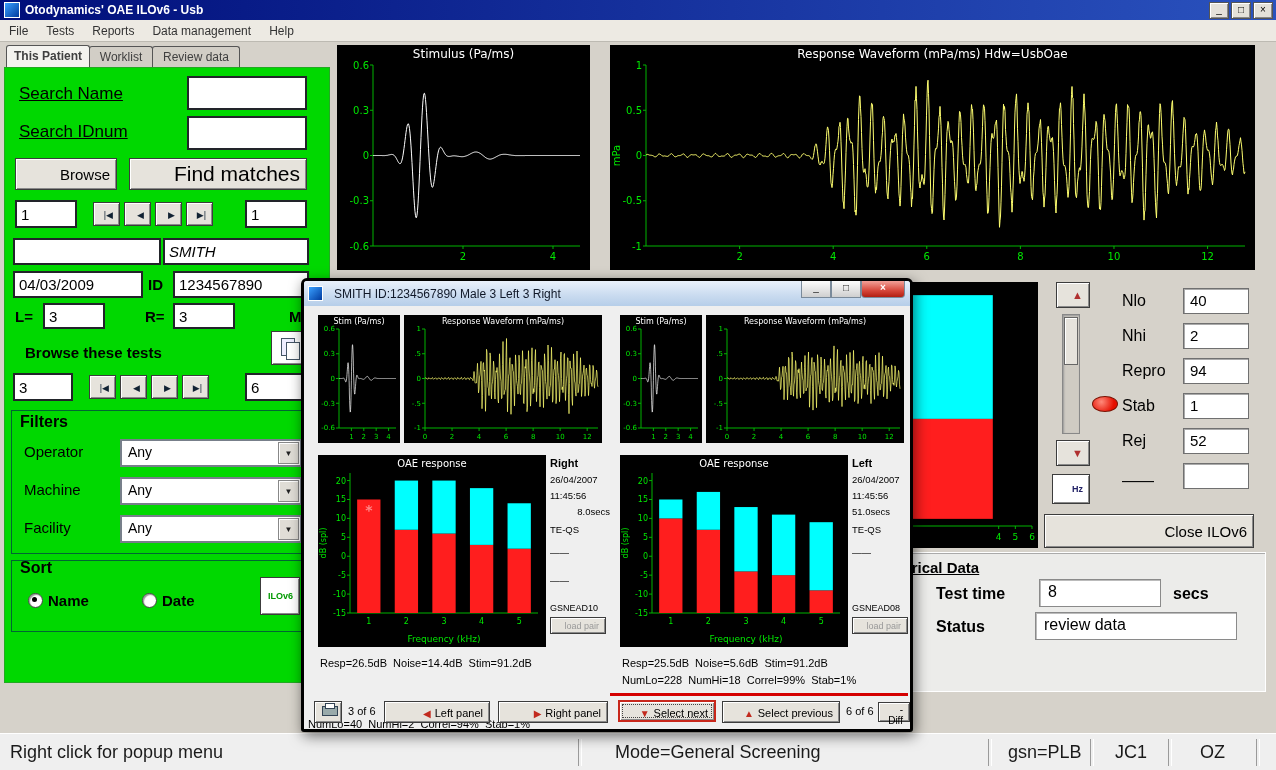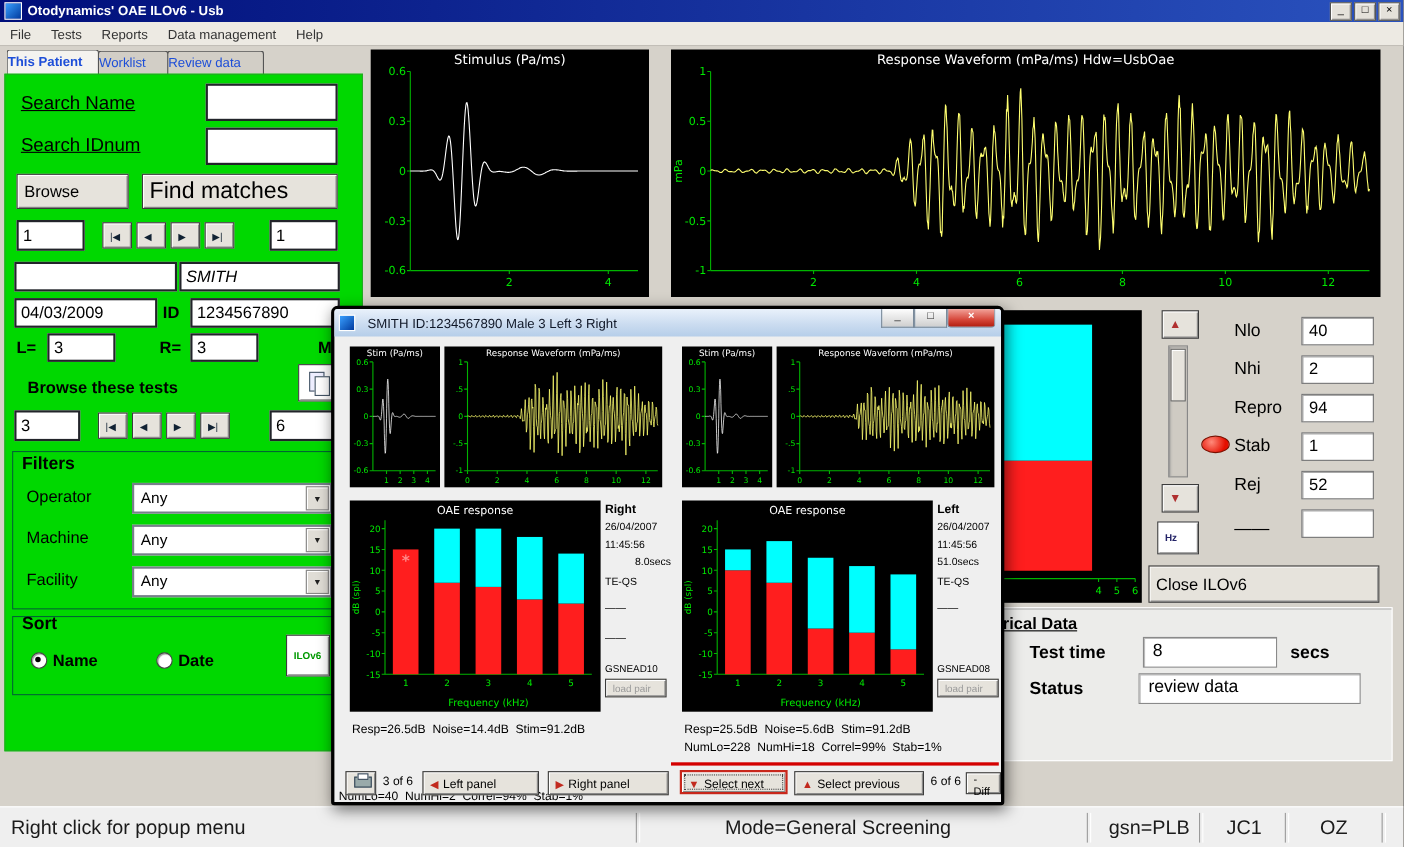--- a/index.html
+++ b/index.html
@@ -7,26 +7,26 @@
   .ab{position:absolute;}
   
   .titlebar{left:0;top:0;width:1276px;height:20px;background:linear-gradient(90deg,#000E7A,#2A52BE);display:flex;align-items:center;}
   .appicon{width:14px;height:14px;margin:0 5px 0 4px;background:linear-gradient(135deg,#3aa0ff,#003a9e);border:1px solid #fff;}
   .titletext{color:#fff;font-size:12px;font-weight:bold;}
   .winbtns{position:absolute;right:3px;top:2px;display:flex;gap:2px;}
   .wbtn{width:18px;height:15px;background:#E4E1DA;border:1px solid #555;box-shadow:inset 1px 1px 0 #fff,inset -1px -1px 0 #888;font-size:10px;line-height:13px;text-align:center;color:#000;}
   .menubar{left:0;top:20px;width:1276px;height:21px;background:#EDEAE3;border-bottom:1px solid #BDBAB2;display:flex;align-items:center;}
   .menuitem{font-size:12px;color:#333;padding:2px 9px;}
   .chart{position:absolute;background:#000;}
-  .btn{background:#E6E3DC;border:1px solid #3c3c3c;box-shadow:inset 1px 1px 0 #ffffff,inset -1px -1px 0 #8a8a8a;color:#000;text-align:left;cursor:default;}
+  .btn{background:#E6E3DC;border:1px solid #3c3c3c;box-shadow:inset 1px 1px 0 #ffffff,inset -1px -1px 0 #8a8a8a;color:#000;text-align:right;cursor:default;}
   .inputw{background:#fff;border:2px solid #22242a;color:#000;padding:1px 4px;font-size:15px;font-family:"Liberation Sans",sans-serif;box-sizing:border-box;}
   .navb{width:27px;height:24px;font-size:9px;line-height:22px;color:#123;}
   
   .leftpanel{left:4px;top:45px;width:326px;height:638px;background:#D6D2CA;}
-  .tab{position:absolute;top:1px;height:21px;border:1px solid #555;border-bottom:none;background:#D2CEC6;font-size:12px;line-height:20px;color:#1d4ed8;border-radius:3px 3px 0 0;}
+  .tab{position:absolute;top:1px;height:21px;border:1px solid #555;border-bottom:none;background:#D2CEC6;font-size:12px;text-align:center;line-height:20px;color:#404040;border-radius:3px 3px 0 0;}
   .tab.active{background:#F4F3EF;height:22px;top:0;font-weight:bold;}
   .greenbody{position:absolute;left:0;top:22px;right:0;bottom:0;background:#00D800;border:1px solid #2a2;}
   .glabel{font-size:17px;color:#000;text-decoration:underline;}
   .blabel{font-size:15px;color:#000;font-weight:bold;}
   .gbox{border:1px solid #063;}
   .dd{background:#fff;border:2px solid #777f8a;height:28px;box-sizing:border-box;}
   .ddtxt{position:absolute;left:6px;top:3px;font-size:14px;color:#000;}
   .ddarrow{position:absolute;right:1px;top:1px;width:19px;bottom:1px;background:#E0DDD6;border:1px solid #888;box-shadow:inset 1px 1px 0 #fff;font-size:8px;text-align:center;line-height:21px;color:#222;}
   .radio{width:13px;height:13px;border-radius:50%;background:#fff;border:1px solid #444;box-shadow:inset 1px 1px 1px #999;}
   .radio .dot{position:absolute;left:3px;top:3px;width:5px;height:5px;border-radius:50%;background:#000;}
@@ -491,21 +491,21 @@
     <button class="ab btn tbtn" style="left:194px;top:420px;width:110px;"><span class="redarrow">▶</span><span>Right panel</span></button>
     <button class="ab btn tbtn selhl" style="left:314px;top:419px;width:98px;"><span class="redarrow">▼</span><span>Select next</span></button>
     <button class="ab btn tbtn" style="left:418px;top:420px;width:118px;"><span class="redarrow">▲</span><span>Select previous</span></button>
     <span class="ab" style="left:542px;top:424px;font-size:11px;">6 of 6</span>
     <button class="ab btn" style="left:574px;top:421px;width:32px;height:20px;font-size:10px;">-Diff</button>
   </div>
 
   <div class="ab statusbar">
     <span class="ab sbtext" style="left:10px;">Right click for popup menu</span>
     <div class="ab sep" style="left:578px;"></div>
-    <span class="ab sbtext" style="left:615px;margin-left:44px;">Mode=General Screening</span>
+    <span class="ab sbtext" style="left:615px;">Mode=General Screening</span>
     <div class="ab sep" style="left:988px;"></div>
     <span class="ab sbtext" style="left:1008px;">gsn=PLB</span>
     <div class="ab sep" style="left:1090px;"></div>
     <span class="ab sbtext" style="left:1115px;">JC1</span>
     <div class="ab sep" style="left:1168px;"></div>
     <span class="ab sbtext" style="left:1200px;">OZ</span>
     <div class="ab sep" style="left:1256px;"></div>
   </div>
 
 </div>

